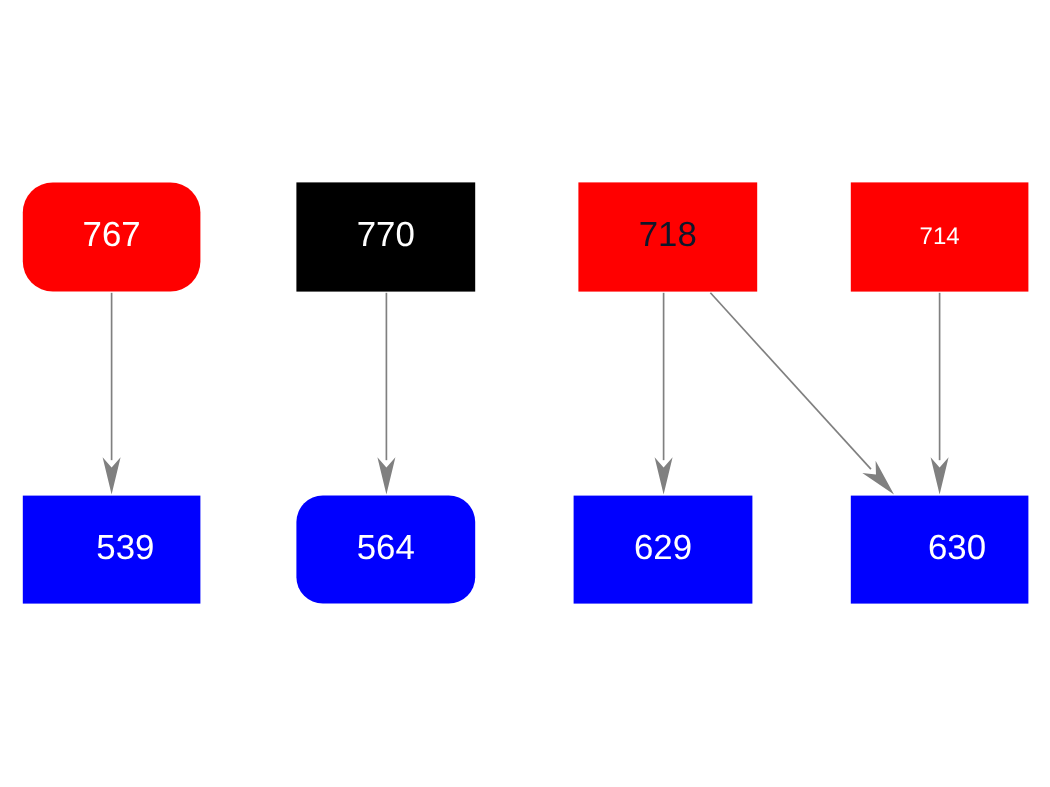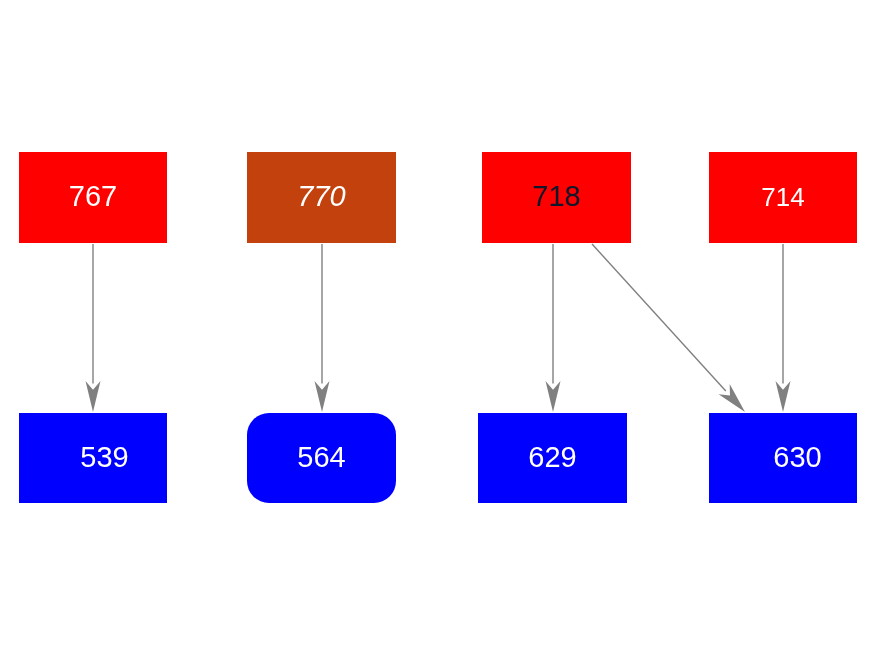--- a/index.html
+++ b/index.html
@@ -64,30 +64,30 @@
         <line x1="592" y1="244" x2="725.7966378444906" y2="390.91395528022497" stroke="#808080" stroke-width="1.4"></line>
         <path d="M 745 412 L 718.5817124046598 394.1303586905083 L 729.9712817913405 395.49787804539346 L 729.6718481268415 384.030413657807 Z" fill="#808080"></path>
       </g>
       <g>
         <line x1="783" y1="244" x2="783" y2="383.48" stroke="#808080" stroke-width="1.4"></line>
         <path d="M 783 412 L 775.5 381 L 783 389.68 L 790.5 381 Z" fill="#808080"></path>
       </g>
     </svg>
 
   <div id="node-layer">
-      <div class="node" style="left: 19px; top: 152px; width: 148px; height: 91px; background: rgb(255, 0, 0); color: rgb(255, 255, 255); font-size: 29px;">
+      <div class="node" style="left: 19px; top: 152px; width: 148px; height: 91px; background: rgb(255, 0, 0); color: rgb(255, 255, 255); font-size: 29px; border-radius: 25px;">
         <span class="node-label">767</span>
       </div>
-      <div class="node" style="left: 247px; top: 152px; width: 149px; height: 91px; background: #c2410c; color: rgb(255, 255, 255); font-size: 29px; font-style: italic;">
+      <div class="node" style="left: 247px; top: 152px; width: 149px; height: 91px; background: #000000; color: rgb(255, 255, 255); font-size: 29px;">
         <span class="node-label">770</span>
       </div>
       <div class="node" style="left: 482px; top: 152px; width: 149px; height: 91px; background: rgb(255, 0, 0); color: #0f172a; font-size: 29px;">
         <span class="node-label">718</span>
       </div>
-      <div class="node" style="left: 709px; top: 152px; width: 148px; height: 91px; background: rgb(255, 0, 0); color: rgb(255, 255, 255); font-size: 26px;">
+      <div class="node" style="left: 709px; top: 152px; width: 148px; height: 91px; background: rgb(255, 0, 0); color: rgb(255, 255, 255); font-size: 20px;">
         <span class="node-label">714</span>
       </div>
       <div class="node" style="left: 19px; top: 413px; width: 148px; height: 90px; background: rgb(0, 0, 255); color: rgb(255, 255, 255); font-size: 29px; padding-left: 23px;">
         <span class="node-label">539</span>
       </div>
       <div class="node" style="left: 247px; top: 413px; width: 149px; height: 90px; background: rgb(0, 0, 255); color: rgb(255, 255, 255); font-size: 29px; border-radius: 22px;">
         <span class="node-label">564</span>
       </div>
       <div class="node" style="left: 478px; top: 413px; width: 149px; height: 90px; background: rgb(0, 0, 255); color: rgb(255, 255, 255); font-size: 29px;">
         <span class="node-label">629</span>

